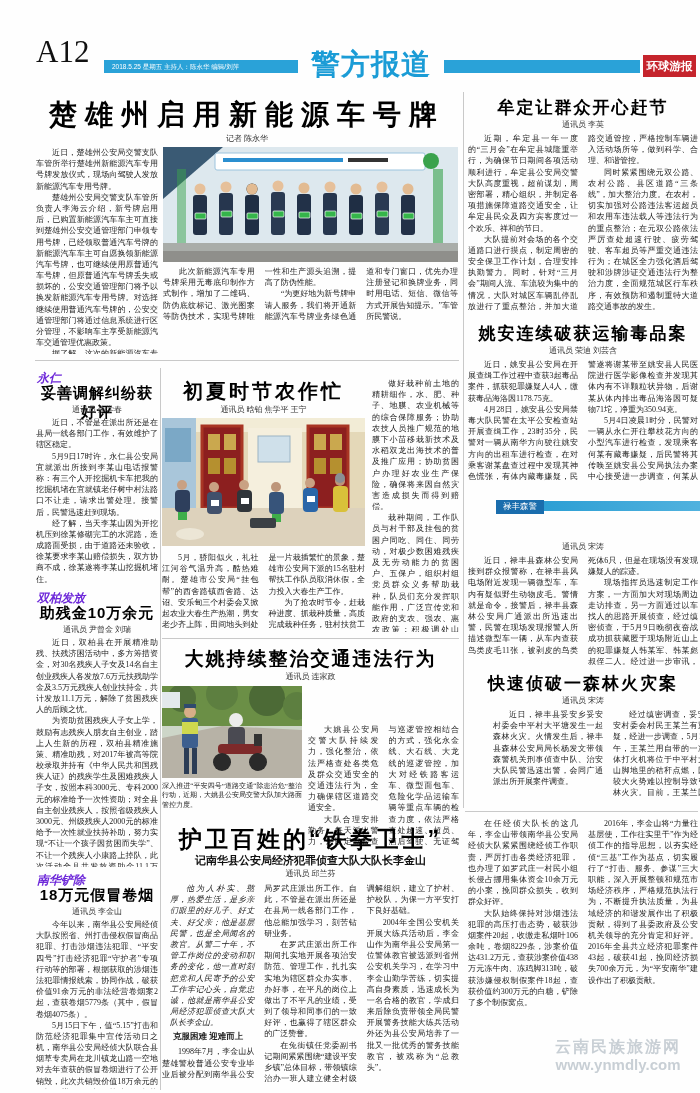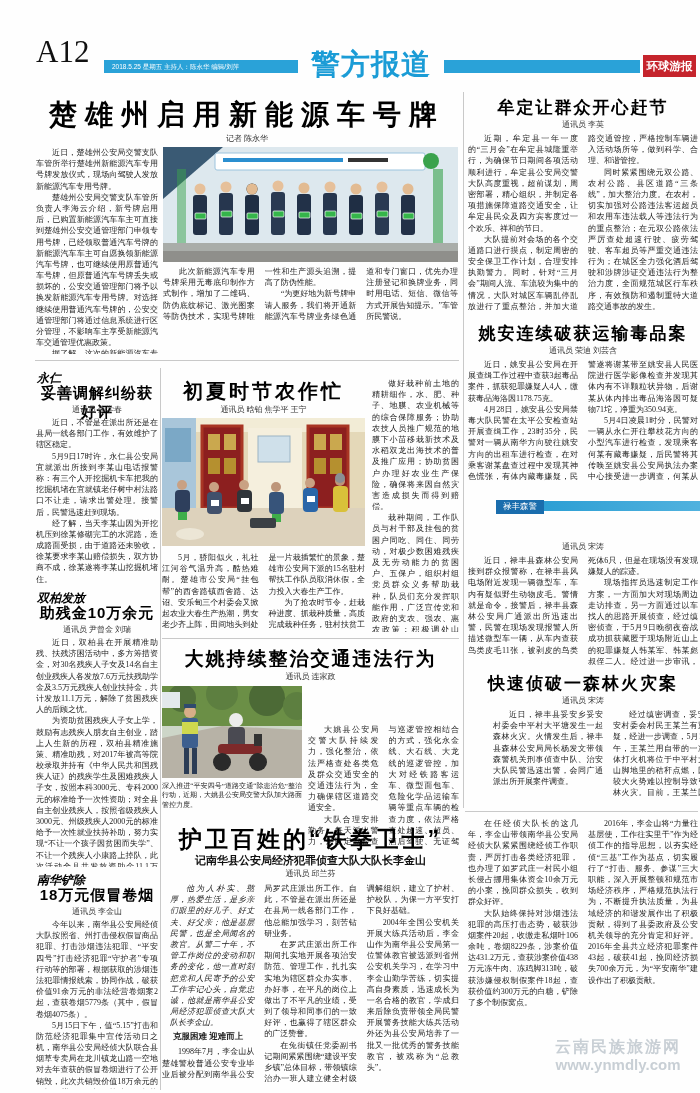--- a/index.html
+++ b/index.html
@@ -16,21 +16,21 @@
         letter-spacing:8px;text-align:center;color:#000;}
   .headline-lg{font-family:Liberation Mono, monospace;font-weight:bold;font-size:17px;
         letter-spacing:2px;text-align:center;color:#000;}
   .headline-md{font-family:"Liberation Sans",sans-serif;font-weight:bold;font-size:15px;
         letter-spacing:1px;text-align:center;color:#000;}
   .headline-bottom{font-family:"Liberation Sans",sans-serif;font-weight:bold;font-size:23px;
         letter-spacing:3px;text-align:center;color:#000;}
   .subtitle{font-family:"Liberation Sans",sans-serif;font-weight:bold;font-size:11px;
         text-align:center;color:#111;}
   .byline{font-size:8px;text-align:center;color:#333;}
-  .kicker{font-style:italic;font-weight:bold;font-size:12px;color:#000000;}
+  .kicker{font-style:italic;font-weight:bold;font-size:12px;color:#6d28d9;}
   .vline{width:1px;background:#c9c9c9;}
   .hline{height:1px;background:#c9c9c9;}
   .hdr-bar{background:#2aa2d8;height:13px;}
   .hdr-info{color:#fff;font-size:6.5px;line-height:13px;padding-left:8px;white-space:nowrap;
         font-family:"Liberation Sans",sans-serif;overflow:hidden;}
   .hdr-pagenum{font-family:"Liberation Serif",serif;font-size:31px;color:#111;}
   .hdr-section{font-family:"Liberation Sans",sans-serif;font-weight:900;font-size:29px;
         color:#1b9cd6;text-align:center;letter-spacing:1px;}
   .hdr-masthead{background:#c5242c;color:#fff;font-family:"Liberation Sans",sans-serif;
         font-weight:bold;font-size:11.5px;display:flex;align-items:center;justify-content:center;}

